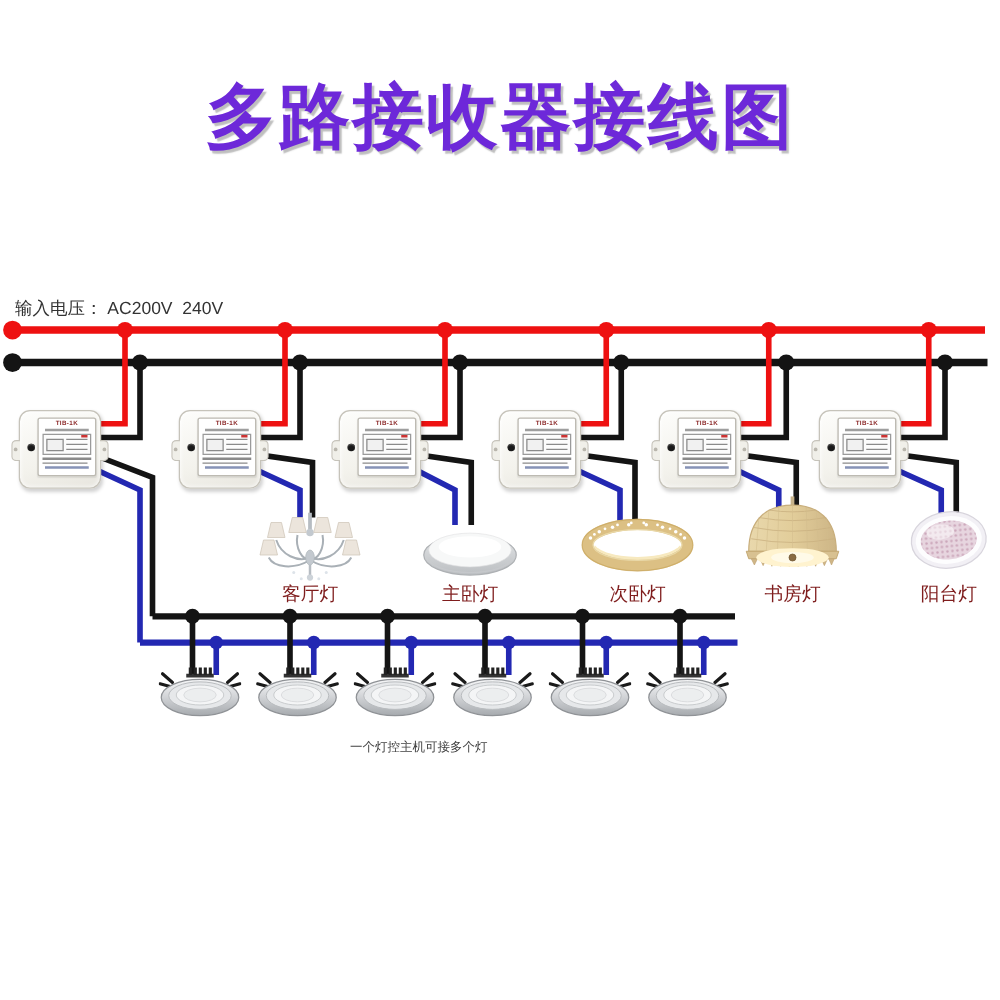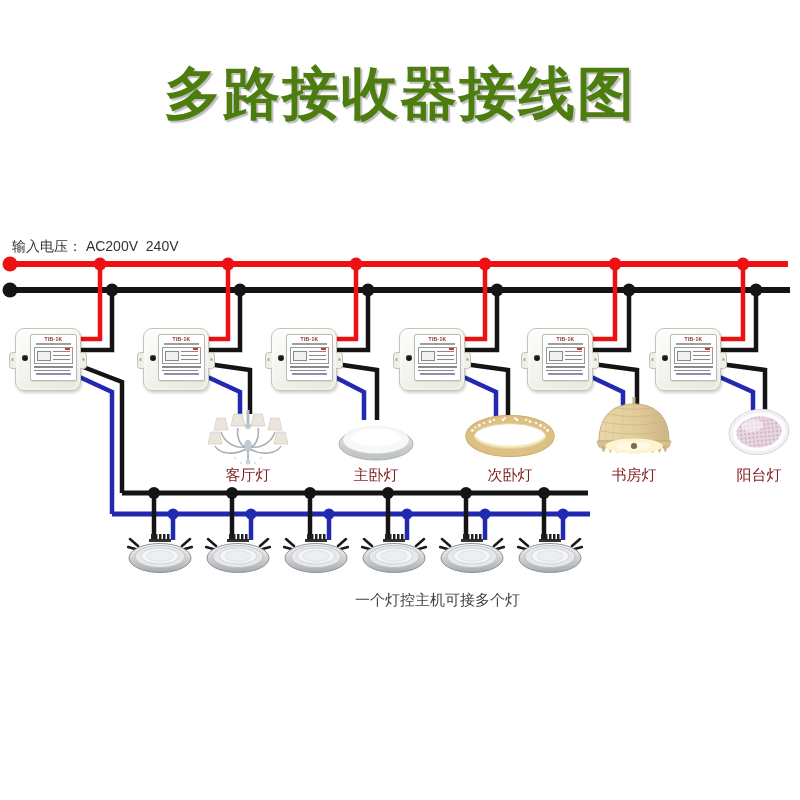--- a/index.html
+++ b/index.html
@@ -3,25 +3,25 @@
 <meta charset="utf-8">
 <style>
   html,body{margin:0;padding:0;}
   body{width:800px;height:800px;background:#ffffff;position:relative;overflow:hidden;
        font-family:"Liberation Sans","DejaVu Sans",sans-serif;}
   .abs{position:absolute;}
 
   
   .title{left:0;top:56px;width:800px;text-align:center;
          font-family:"Liberation Serif","DejaVu Serif",serif;
-         font-size:57px;font-weight:bold;letter-spacing:2px;color:#4d7c0f;
+         font-size:57px;font-weight:bold;letter-spacing:2px;color:#6d28d9;
          text-shadow:2px 2px 1px rgba(110,110,110,.45);}
   .input-label{left:12px;top:238px;font-size:14px;color:#333;white-space:pre;}
   .lamp-label{top:466px;width:80px;text-align:center;font-size:15px;color:#7f1d1d;}
-  .caption{left:280px;top:591px;width:240px;text-align:right;font-size:15px;color:#3f3f3f;}
+  .caption{left:280px;top:591px;width:240px;text-align:left;font-size:10px;color:#3f3f3f;}
 
   
   svg.wires{left:0;top:0;}
   .wl{stroke:var(--live,#ee1111);fill:none;}
   .wn{stroke:var(--neutral,#141414);fill:none;}
   .wb{stroke:var(--load,#2328b2);fill:none;}
   .dl{fill:var(--live,#ee1111);}
   .dn{fill:var(--neutral,#141414);}
   .db{fill:var(--load,#2328b2);}
 

